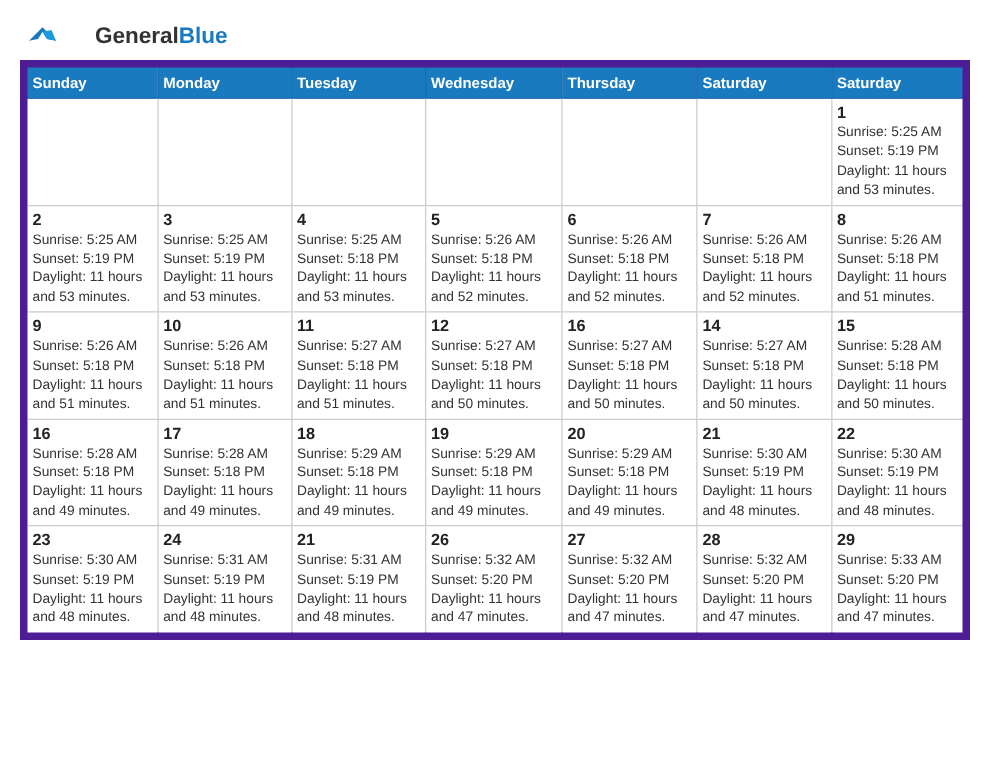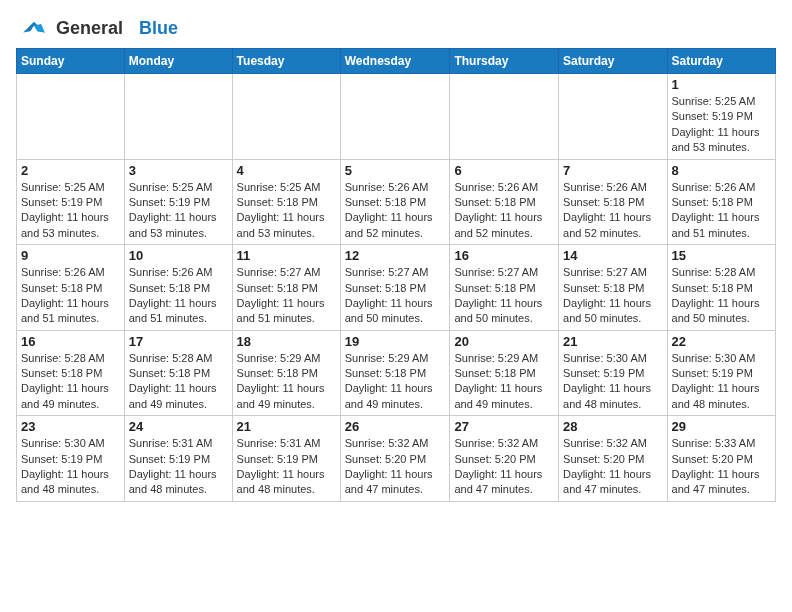--- a/index.html
+++ b/index.html
@@ -34,21 +34,21 @@
       font-weight: bold;
       color: #222;
     }
     .location-title {
       font-size: 14px;
       color: #444;
     }
     .calendar {
       width: 100%;
       border-collapse: collapse;
-      border: 1px solid #4c1d95;
+      border: 6px solid #4c1d95;
     }
     .calendar thead th {
       background: #1a7abf;
       color: #fff;
       font-size: 12px;
       font-weight: bold;
       padding: 5px 4px;
       text-align: left;
       border: 1px solid #1a6aaf;
     }
@@ -85,21 +85,21 @@
 <body>
 
 <div class="header">
   <div class="logo">
     <div style="display:flex;align-items:center;gap:4px;">
       <svg class="logo-bird" viewBox="0 0 50 30" width="50" height="30">
         <polygon points="10,20 25,5 40,20 30,18 25,10 20,18" fill="#1a7abf"></polygon>
         <polygon points="25,10 35,8 40,20 30,18" fill="#1a9adf"></polygon>
       </svg>
       <div>
-        <span style="font-size:18px;font-weight:bold;color:#333;">General</span><span style="font-size:18px;font-weight:bold;color:#1a7abf;margin-left:16px;">Blue</span>
+        <span style="font-size:18px;font-weight:bold;color:#333;margin-left:20px;">General</span><span style="font-size:18px;font-weight:bold;color:#1a7abf;">Blue</span>
       </div>
     </div>
   </div>
   <div class="title-block">
     <div class="month-title"></div>
     <div class="location-title"></div>
   </div>
 </div>
 
 <table class="calendar">

